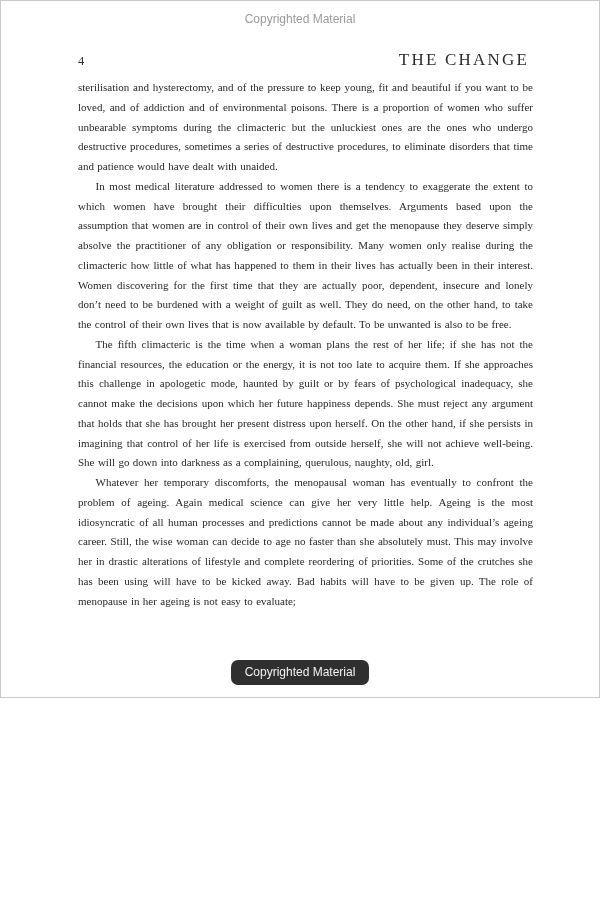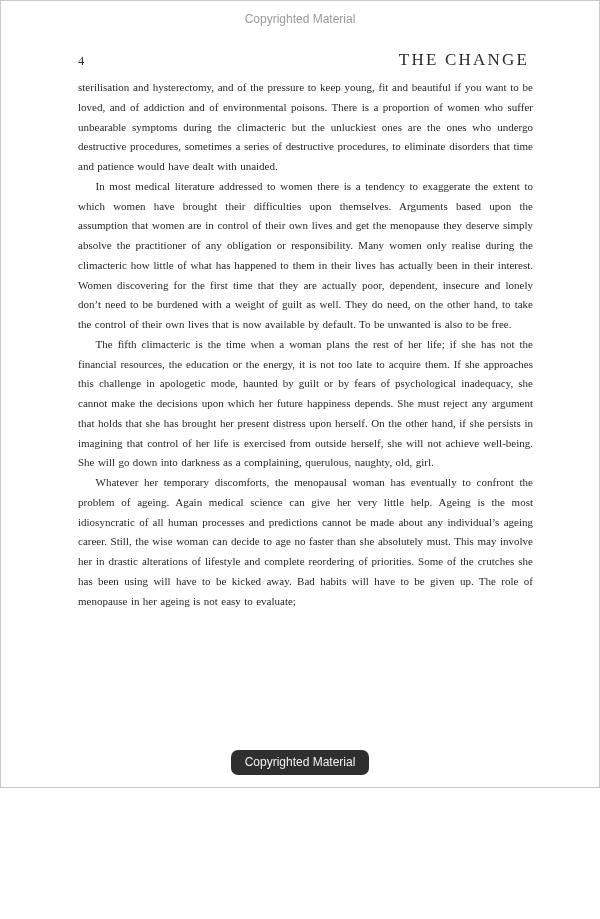--- a/index.html
+++ b/index.html
@@ -1,19 +1,19 @@
 <!DOCTYPE html>
 <html><head>
 <meta charset="utf-8">
 <style>
   html, body { margin: 0; padding: 0; background: #ffffff; }
   .page {
     position: relative;
     width: 600px;
-    height: 788px;
+    height: 698px;
     box-sizing: border-box;
     background: #ffffff;
     border: 1px solid #c9c9c9;
     font-family: "Liberation Serif", serif;
     color: #262626;
     overflow: hidden;
   }
   .copyright-top {
     position: absolute;
     top: 11px;

